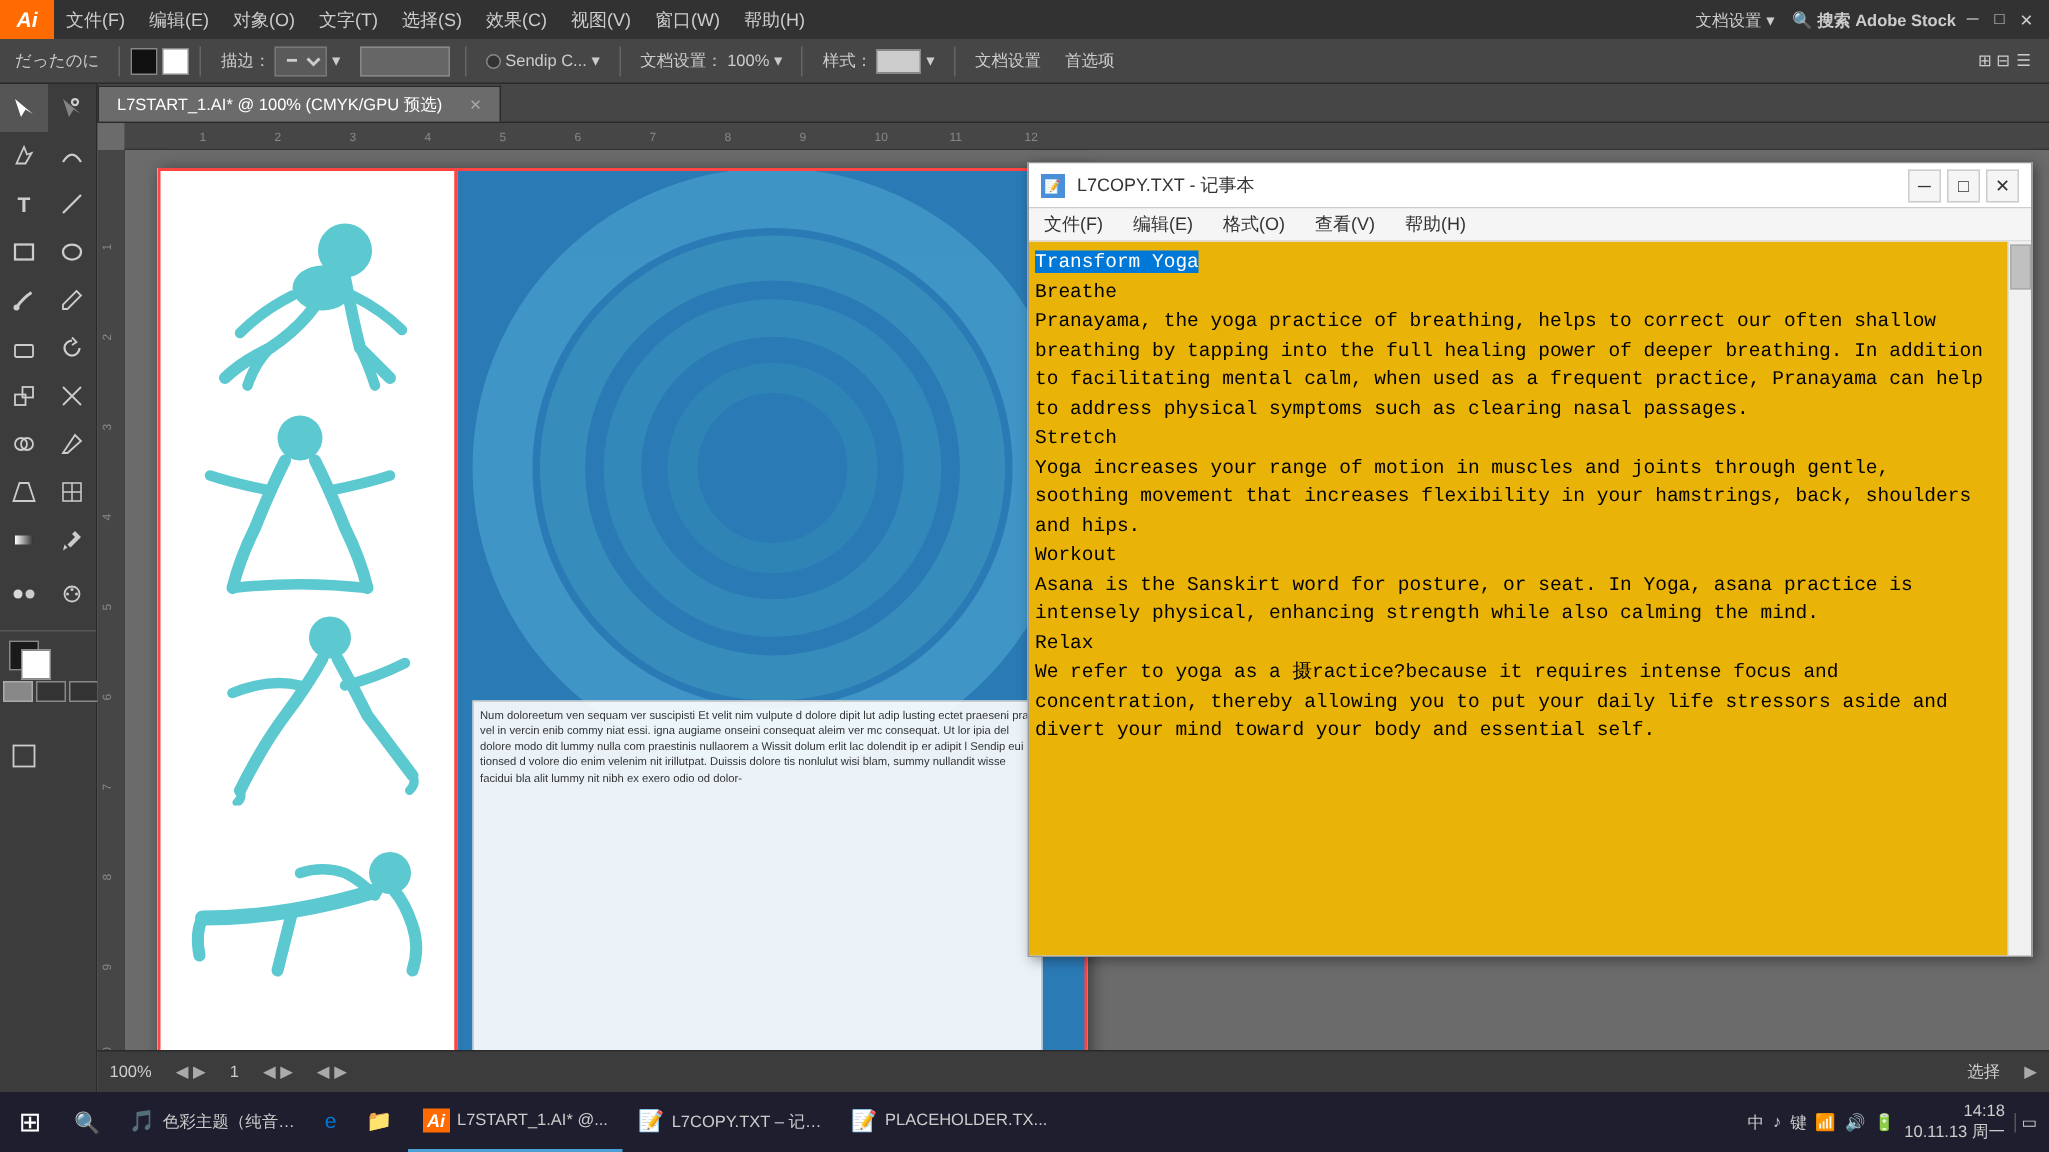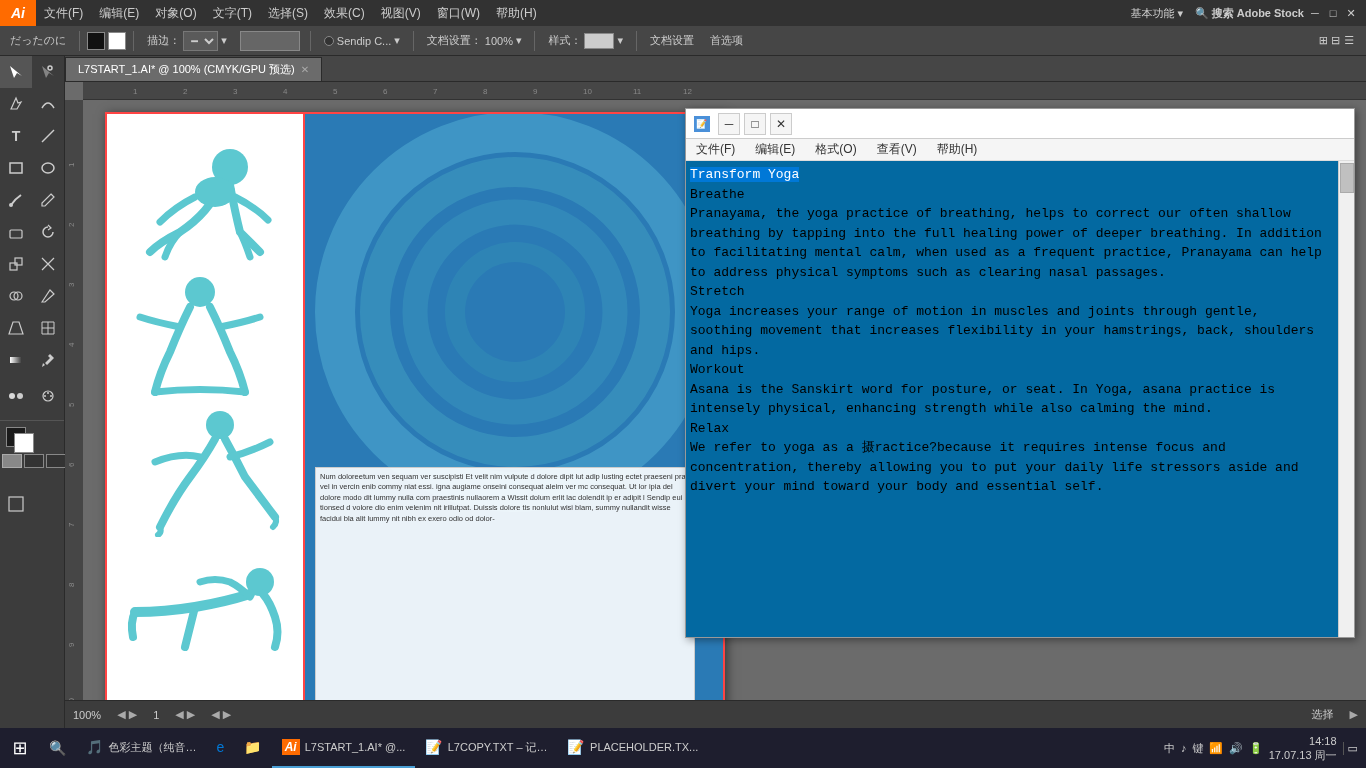--- a/index.html
+++ b/index.html
@@ -59,21 +59,21 @@
     .tool-btn.active { background: #555; }
 
     
     #doc-tab-bar {
       position: absolute; top: 56px; left: 65px; right: 0; height: 26px;
       background: #464646; border-bottom: 1px solid #2a2a2a;
       display: flex; align-items: flex-end;
     }
     .doc-tab {
       height: 24px; padding: 0 12px; background: #5a5a5a; border: 1px solid #2a2a2a;
-      border-bottom: none; display: flex; align-items: center; gap: 6px;
+      border-bottom: none; display: flex; align-items: center; gap: 18px;
       color: #ddd; font-size: 11px; cursor: pointer;
     }
     .doc-tab.active { background: #6b6b6b; color: #fff; }
     .tab-close { font-size: 10px; color: #aaa; cursor: pointer; }
 
     
     #canvas-area {
       position: absolute; top: 82px; left: 65px; right: 0; bottom: 30px;
       background: #6b6b6b; overflow: hidden;
     }
@@ -136,21 +136,21 @@
     .notepad-win-btns { display: flex; gap: 4px; }
     .nw-btn { width: 22px; height: 22px; display: flex; align-items: center; justify-content: center; cursor: pointer; color: #333; font-size: 12px; border: 1px solid #ccc; background: #f5f5f5; }
 
     .notepad-menubar {
       height: 22px; background: #f5f5f5; border-bottom: 1px solid #ddd;
       display: flex; align-items: center; font-size: 12px; color: #333;
     }
     .np-menu-item { padding: 0 10px; height: 22px; display: flex; align-items: center; cursor: pointer; }
 
     .notepad-content {
-      flex: 1; background: #0369a1; overflow-y: auto; overflow-x: hidden;
+      flex: 1; background: #eab308; overflow-y: auto; overflow-x: hidden;
       padding: 4px; font-family: 'Courier New', monospace; font-size: 13px;
       color: #000; line-height: 1.5; white-space: pre-wrap; word-wrap: break-word;
     }
     .notepad-scrollbar {
       width: 16px; background: #f0f0f0; border-left: 1px solid #ccc;
     }
     .notepad-body {
       flex: 1; display: flex; overflow: hidden;
     }
     .selected-text {
@@ -215,21 +215,21 @@
   <div class="menu-item">编辑(E)</div>
   <div class="menu-item">对象(O)</div>
   <div class="menu-item">文字(T)</div>
   <div class="menu-item">选择(S)</div>
   <div class="menu-item">效果(C)</div>
   <div class="menu-item">视图(V)</div>
   <div class="menu-item">窗口(W)</div>
   <div class="menu-item">帮助(H)</div>
   <div class="menu-spacer"></div>
   <div class="menu-right">
-    <span style="font-size:11px;color:#ccc;">基本功能 ▾</span>
+    <span style="font-size:11px;color:#ccc;">文档设置 ▾</span>
     <span style="font-size:11px;color:#ccc;margin-left:8px;font-weight:bold;">🔍 搜索 Adobe Stock</span>
     <div class="window-btn">─</div>
     <div class="window-btn">□</div>
     <div class="window-btn">✕</div>
   </div>
 </div>
 
 <div id="toolbar">
   <div class="toolbar-item">
     <span>だったのに</span>
@@ -557,20 +557,21 @@
 
     <div class="blue-border"></div>
 
     <div class="page-num">1</div>
   </div>
 </div>
 
 <div id="notepad">
   <div class="notepad-titlebar">
     <div class="title-icon">📝</div>
+    <span class="title-text">L7COPY.TXT - 记事本</span>
     <div class="notepad-win-btns">
       <div class="nw-btn">─</div>
       <div class="nw-btn">□</div>
       <div class="nw-btn close">✕</div>
     </div>
   </div>
   <div class="notepad-menubar">
     <div class="np-menu-item">文件(F)</div>
     <div class="np-menu-item">编辑(E)</div>
     <div class="np-menu-item">格式(O)</div>
@@ -638,17 +639,17 @@
   </div>
   <div class="taskbar-right">
     <span>中</span>
     <span>♪</span>
     <span>键</span>
     <span>📶</span>
     <span>🔊</span>
     <span>🔋</span>
     <div class="sys-time">
       <div>14:18</div>
-      <div>17.07.13 周一</div>
+      <div>10.11.13 周一</div>
     </div>
     <span style="border-left:1px solid #555;padding-left:4px;">▭</span>
   </div>
 </div>
 
 </body></html>

